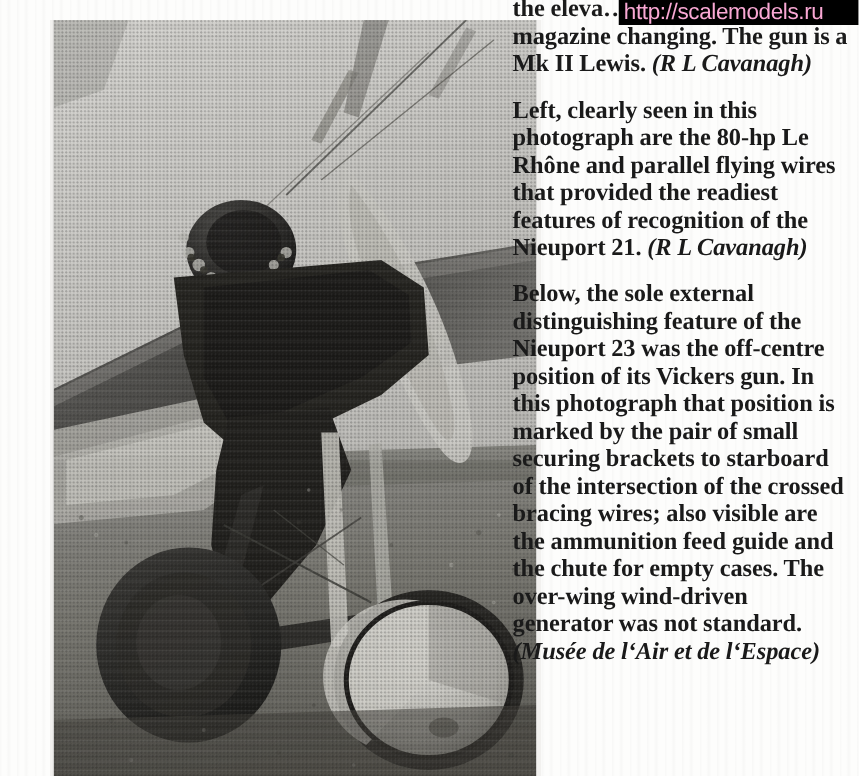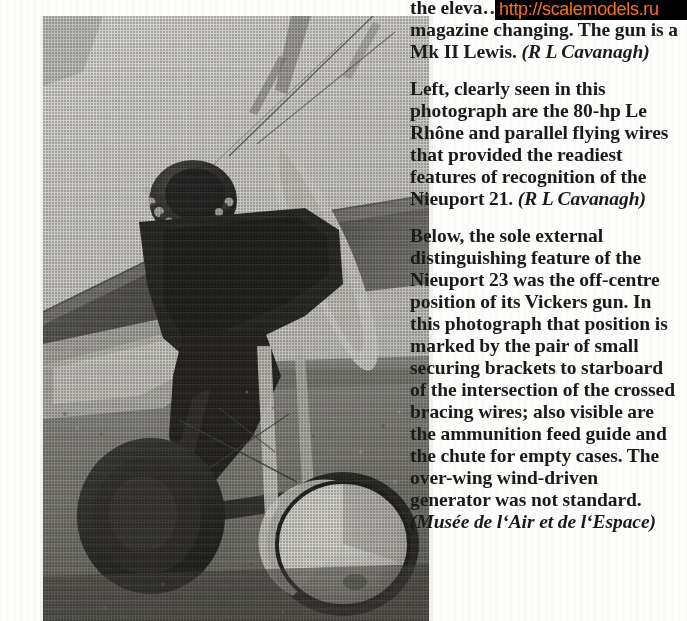--- a/index.html
+++ b/index.html
@@ -115,21 +115,21 @@
     width: 192px;
     height: 20px;
     background: #000000;
     z-index: 60;
     overflow: hidden;
   }
   #watermark-text {
     position: absolute;
     left: 4px;
     top: -1px;
-    color: #f97316;
+    color: #f9a8d4;
     font-family: "Liberation Sans", "DejaVu Sans", sans-serif;
     font-size: 18px;
     line-height: 20px;
     white-space: nowrap;
     letter-spacing: -0.3px;
   }
 </style>
 </head>
 <body>
 

